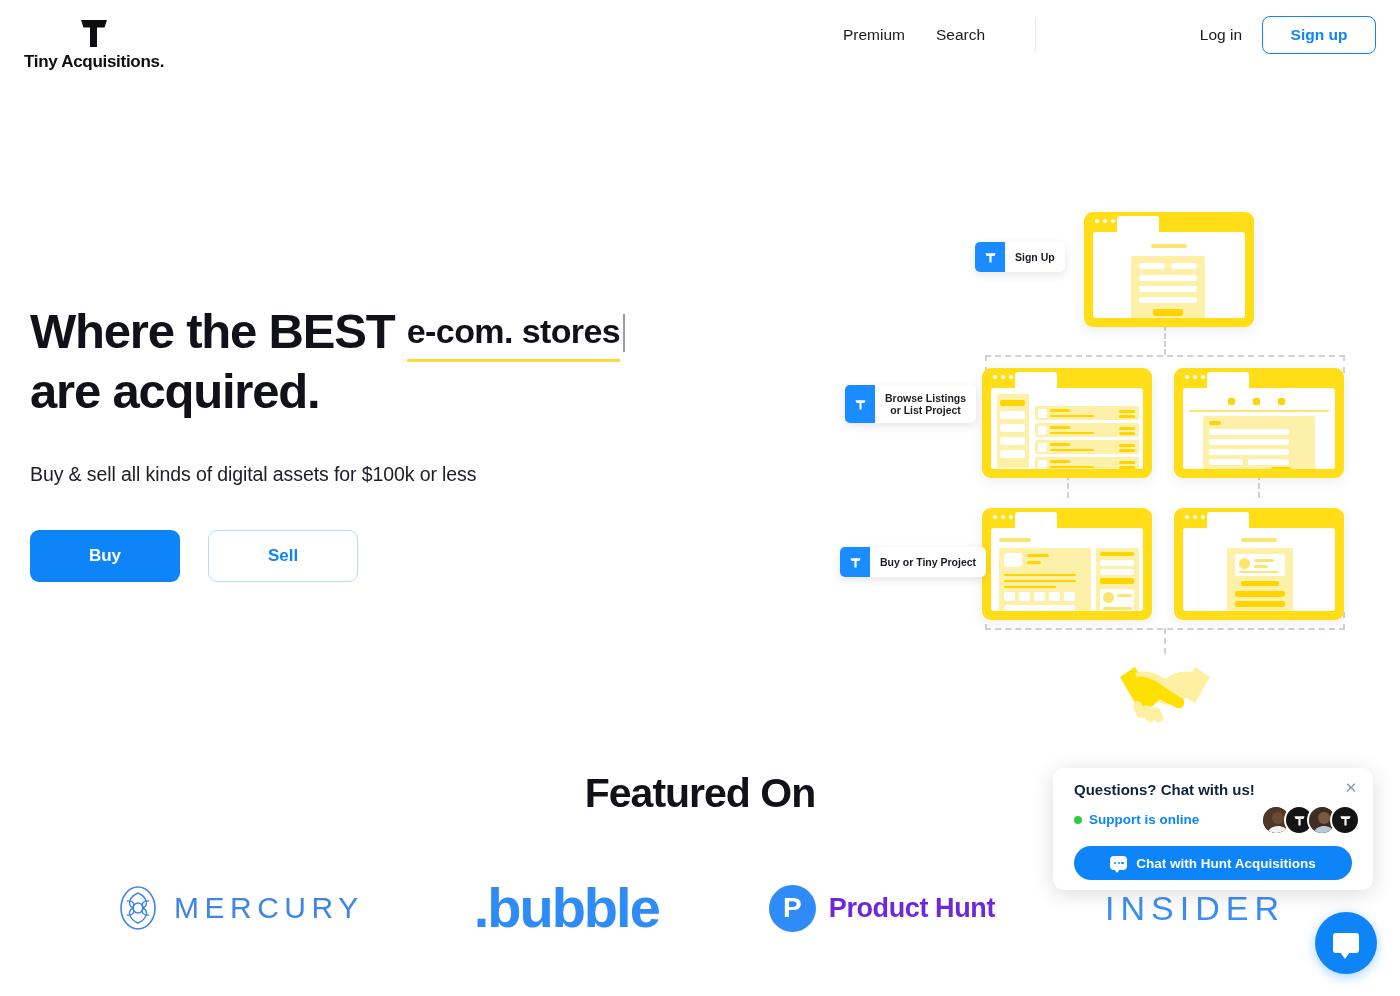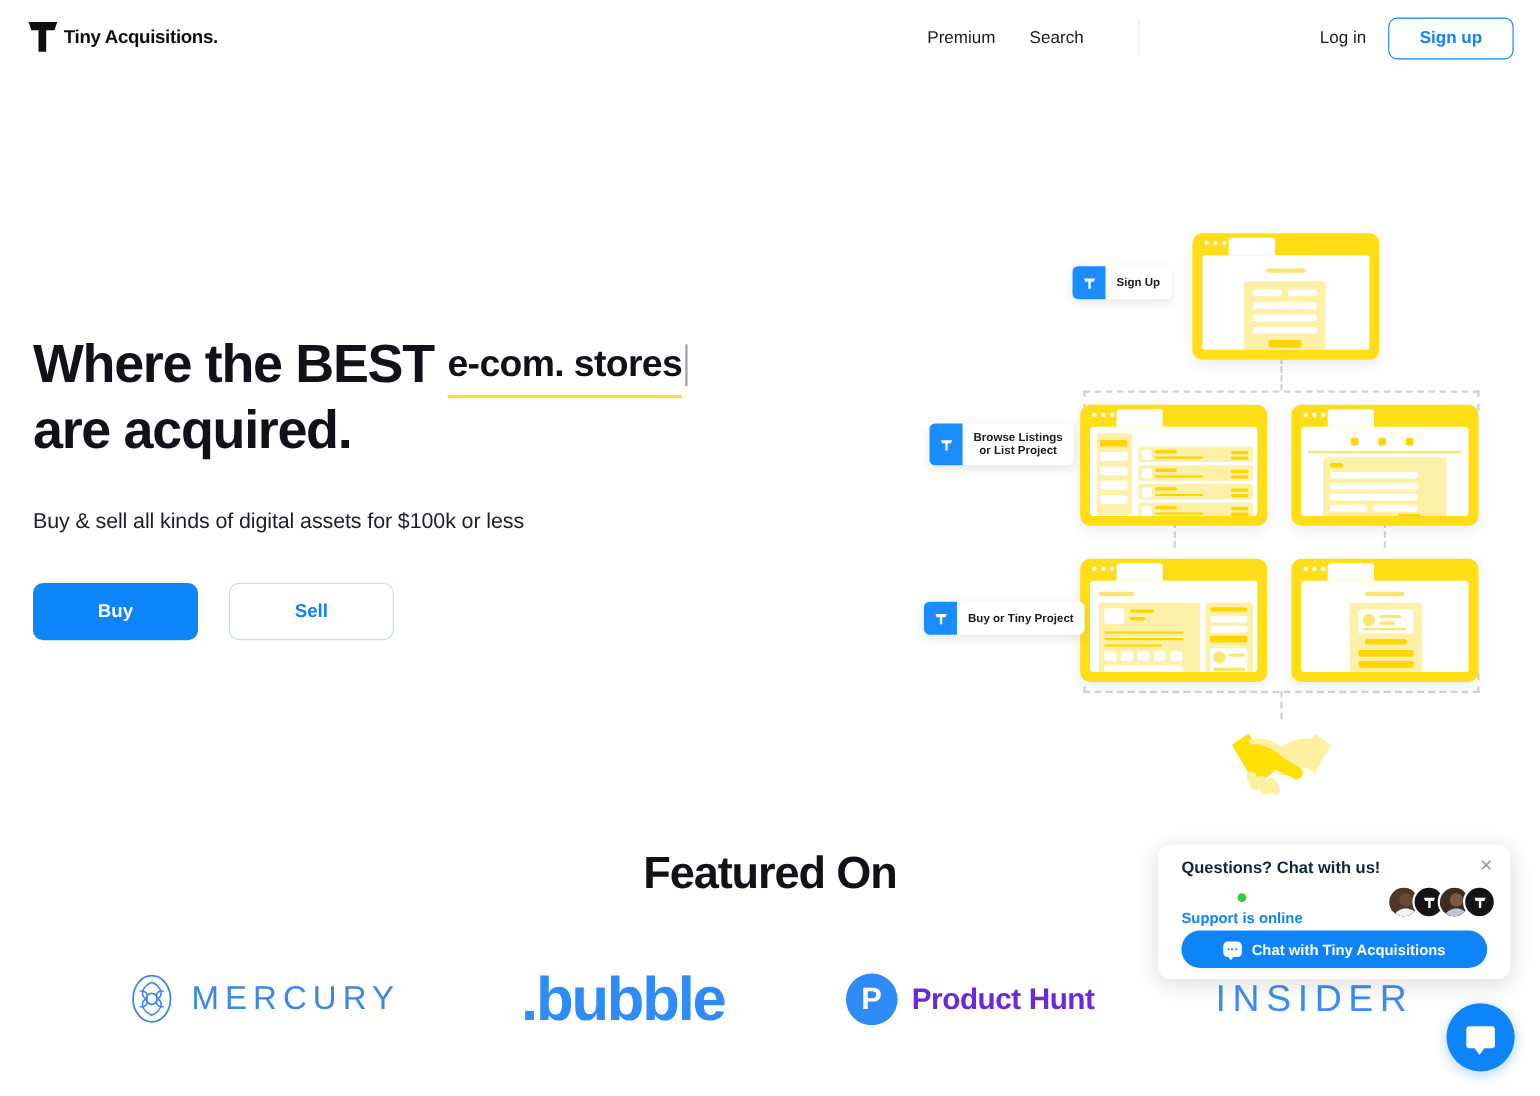--- a/index.html
+++ b/index.html
@@ -11,21 +11,21 @@
   }
   body { position: relative; }
 
   
   .header {
     position: absolute; top: 0; left: 0; width: 1400px; height: 70px;
     background: #fff; display: flex; align-items: center;
   }
   .logo-wrap {
     position: absolute; left: 24px; top: 17px;
-    display: flex; align-items: center; gap: 4px;
+    display: flex; align-items: center; gap: 4px; flex-direction: column;
   }
   .logo-mark { width: 30px; height: 32px; display: block; }
   .logo-text {
     font-size: 17px; font-weight: bold; color: #0d0d12;
     letter-spacing: -0.3px; line-height: 1;
   }
   .nav-center { position: absolute; left: 843px; top: 24px; display: flex; gap: 31px; }
   .nav-link {
     font-size: 15.5px; color: #1a1a1f; font-weight: 500;
     text-decoration: none; line-height: 22px; cursor: pointer;
@@ -144,21 +144,21 @@
     position: absolute; left: 1053px; top: 768px; width: 320px; height: 122px;
     background: #fff; border-radius: 11px; box-shadow: 0 4px 22px rgba(0,0,0,0.14);
   }
   .chat-title {
     position: absolute; left: 21px; top: 13px; font-size: 15px; font-weight: bold; color: #10233c;
   }
   .chat-close {
     position: absolute; right: 13px; top: 11px; width: 18px; height: 18px;
     color: #8e9aa8; font-size: 15px; line-height: 18px; text-align: center; cursor: pointer;
   }
-  .status-row { position: absolute; left: 21px; top: 44px; display: flex; align-items: center; gap: 7px; flex-direction: column; }
+  .status-row { position: absolute; left: 21px; top: 44px; display: flex; align-items: center; gap: 7px; }
   .status-dot { width: 8px; height: 8px; border-radius: 50%; background: #2ecc40; display: block; }
   .status-text { font-size: 13.5px; font-weight: bold; color: #0d84f7; }
   .avatars { position: absolute; right: 13px; top: 37px; display: flex; }
   .av {
     width: 30px; height: 30px; border-radius: 50%; margin-left: -7px;
     border: 2px solid #fff; overflow: hidden; position: relative;
   }
   .av.t { background: #141414; display: flex; align-items: center; justify-content: center; }
   .av.p1 { background: #4a3527; }
   .av.p2 { background: #5a4436; }
@@ -479,19 +479,19 @@
           <path d="M2 3 L16 3 L14.5 7 L10.5 7 L10.5 16 L7.5 16 L7.5 7 L3.5 7 Z" fill="#fff"></path>
         </svg>
     </div>
   </div>
   <button class="chat-btn">
     <span class="bub">
         <i></i>
         <i></i>
         <i></i>
       </span>
-    <span>Chat with Tiny Acquisitions</span>
+    <span>Chat with Hunt Acquisitions</span>
   </button>
 </div>
 
 <div class="chat-fab">
   <span class="fab-bubble"></span>
 </div>
 
 </body></html>

